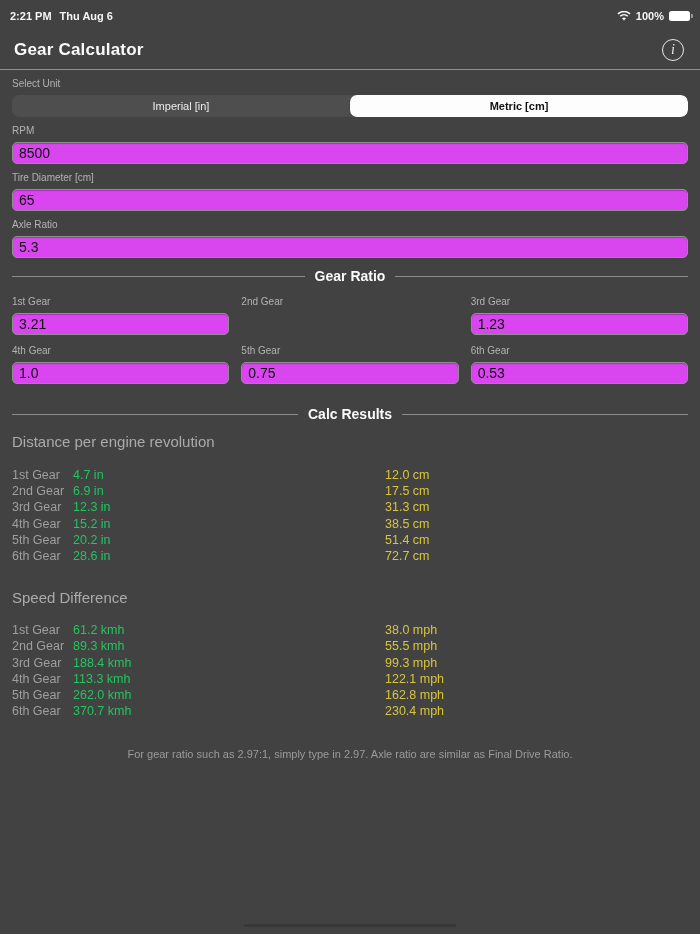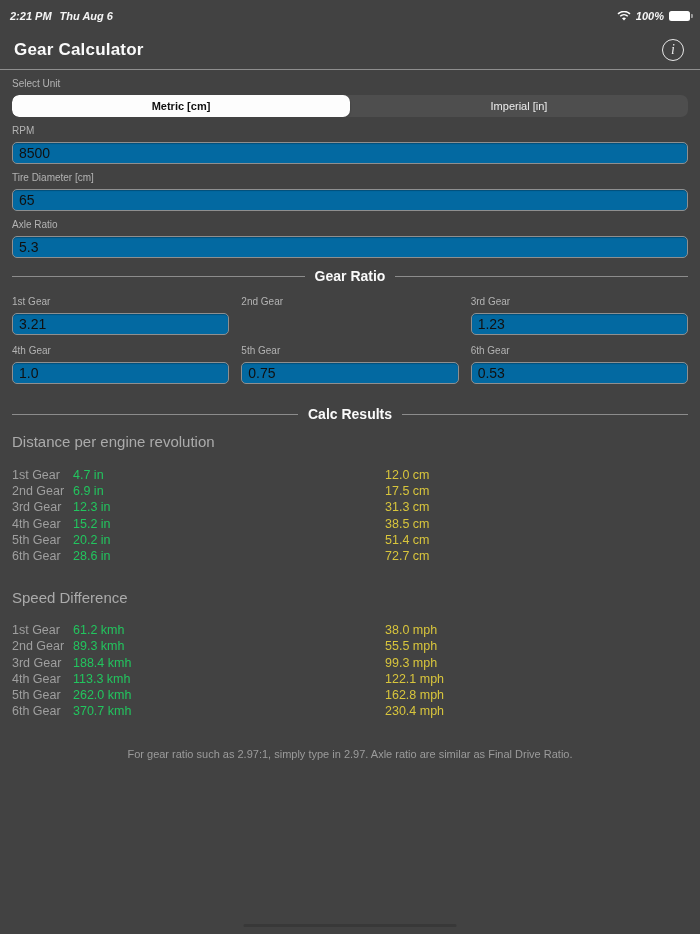--- a/index.html
+++ b/index.html
@@ -19,21 +19,20 @@
   
   .status-bar {
     display: flex;
     justify-content: space-between;
     align-items: center;
     height: 21px;
     padding: 16px 10px;
     font-size: 11px;
     font-weight: 700;
     color: #f5f5f5;
-    font-style: italic;
   }
   .status-left { display: flex; gap: 8px; align-items: center; }
   .status-right { display: flex; gap: 5px; align-items: center; }
   .wifi-icon svg { display: block; }
   .battery-icon {
     position: relative;
     width: 21px; height: 10px;
     background: #ffffff;
     border-radius: 2.5px;
     display: inline-block;
@@ -77,21 +76,21 @@
     font-size: 10px;
     color: #b3b3b3;
     margin-top: 7px;
     margin-bottom: 4px;
     line-height: 14px;
   }
 
   .text-input {
     width: 100%;
     height: 22px;
-    background: #0369a1;
+    background: #d946ef;
     border: 1px solid #8f8f8f;
     border-radius: 5px;
     font-family: "Liberation Sans", sans-serif;
     font-size: 14px;
     color: #101010;
     padding: 0 6px;
     box-shadow: inset 0 1px 1px rgba(0,0,0,.25);
     outline: none;
     display: block;
   }
@@ -208,22 +207,22 @@
 
   <div class="app-header">
     <div class="app-title">Gear Calculator</div>
     <div class="info-icon">i</div>
   </div>
 
   <div class="content">
 
     <div class="field-label">Select Unit</div>
     <div class="segmented">
+      <div class="segment">Imperial [in]</div>
       <div class="segment selected">Metric [cm]</div>
-      <div class="segment">Imperial [in]</div>
     </div>
 
     <div class="field">
       <div class="field-label">RPM</div>
       <input class="text-input" type="text" value="8500" style="">
     </div>
     <div class="field">
       <div class="field-label">Tire Diameter [cm]</div>
       <input class="text-input" type="text" value="65" style="">
     </div>

